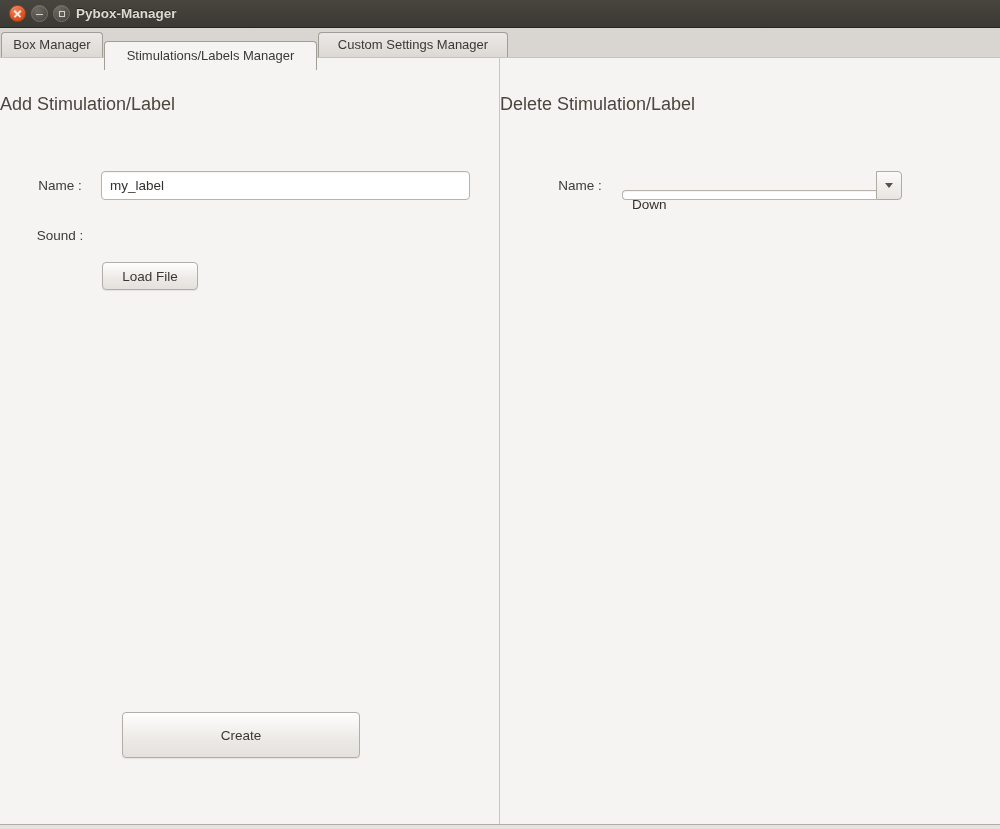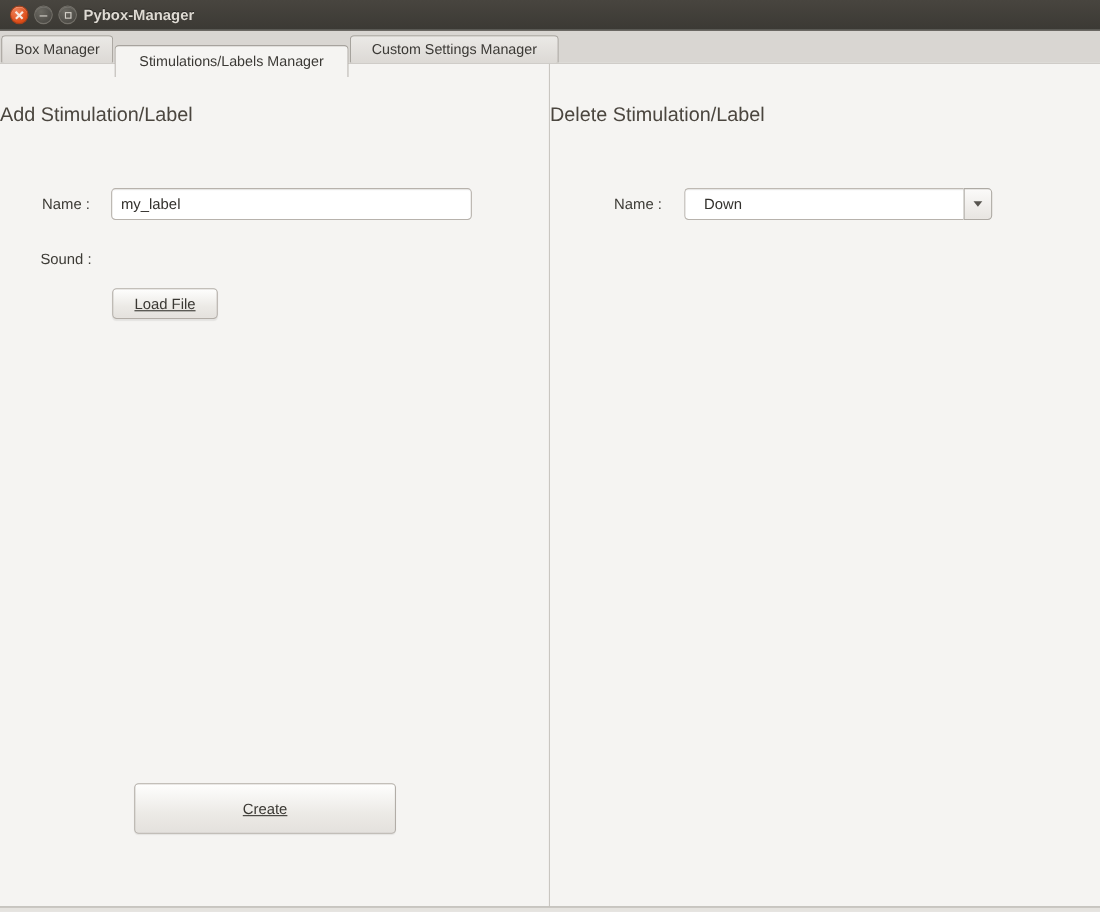--- a/index.html
+++ b/index.html
@@ -47,30 +47,30 @@
 
   .field-label { position:absolute; width:70px; text-align:center; font-size:13.5px; color:#3d3b36; }
   .text-input { position:absolute; height:29px; border:1px solid #b7b2ac; border-radius:4px;
     background:#fff; padding:0 8px; font-size:13.5px; color:#33312d; font-family:inherit;
     box-shadow:inset 0 1px 1px rgba(0,0,0,.05); outline:none; }
   .text-input.focused { border-color:#e8703f;
     box-shadow:inset 0 0 0 1px rgba(238,125,74,.5), 0 0 2px 1px rgba(240,120,66,.28); }
 
   .btn { position:absolute; border:1px solid #b2ada7; border-radius:4px; cursor:pointer;
     background:linear-gradient(#fefefd,#eceae6 60%,#e4e1dd); color:#3a3833;
-    font-size:13.5px; font-family:inherit; box-shadow:0 1px 1px rgba(0,0,0,.07);text-decoration:underline; }
+    font-size:13.5px; font-family:inherit; box-shadow:0 1px 1px rgba(0,0,0,.07); }
   .btn-loadfile { left:102px; top:204px; width:96px; height:28px; }
   .btn-create  { left:122px; top:654px; width:238px; height:46px; }
   .btn-delete  { left:142px; top:654px; width:238px; height:46px; }
 
   
   .combo { position:absolute; left:122px; top:113px; width:280px; height:29px; display:flex; cursor:pointer; }
   .combo-field { flex:1; background:#fff; border:1px solid #b7b2ac; border-right:none;
-    border-radius:4px 0 0 4px; line-height:27px; padding-left:17px; font-size:13.5px; color:#33312d;
-    box-shadow:inset 0 1px 1px rgba(0,0,0,.05); }
+    border-radius:4px 0 0 4px; line-height:27px; padding-left:9px; font-size:13.5px; color:#33312d;
+    box-shadow:inset 0 1px 1px rgba(0,0,0,.05);margin-top:19px; }
   .combo-btn { width:26px; border:1px solid #aeaaa4; border-radius:0 4px 4px 0;
     background:linear-gradient(#fbfaf9,#e8e5e1); display:flex; align-items:center; justify-content:center; }
   .arrow-down { width:0; height:0; border-left:4.5px solid transparent;
     border-right:4.5px solid transparent; border-top:5.5px solid #57544f; }
 
   .bottom-strip { position:absolute; bottom:0; left:0; right:0; height:5px;
     background:#e5e3df; border-top:1px solid #b0aca6; }
 </style>
 </head>
 <body>
@@ -95,21 +95,21 @@
     <div class="tab active tab-stim">Stimulations/Labels Manager</div>
     <div class="tab inactive tab-custom">Custom Settings Manager</div>
   </div>
 
   <div class="content">
 
     <section class="panel left">
       <h2 class="panel-title">Add Stimulation/Label</h2>
 
       <label class="field-label" style="left:25px; top:120px;">Name :</label>
-      <input class="text-input" style="left: 101px; top: 113px; width: 328px;" type="text" value="my_label">
+      <input class="text-input" style="left: 101px; top: 113px; width: 369px;" type="text" value="my_label">
 
       <label class="field-label" style="left:25px; top:170px;">Sound :</label>
 
       <button class="btn btn-loadfile">Load File</button>
 
       <button class="btn btn-create">Create</button>
     </section>
 
     <section class="panel right">
       <h2 class="panel-title">Delete Stimulation/Label</h2>

